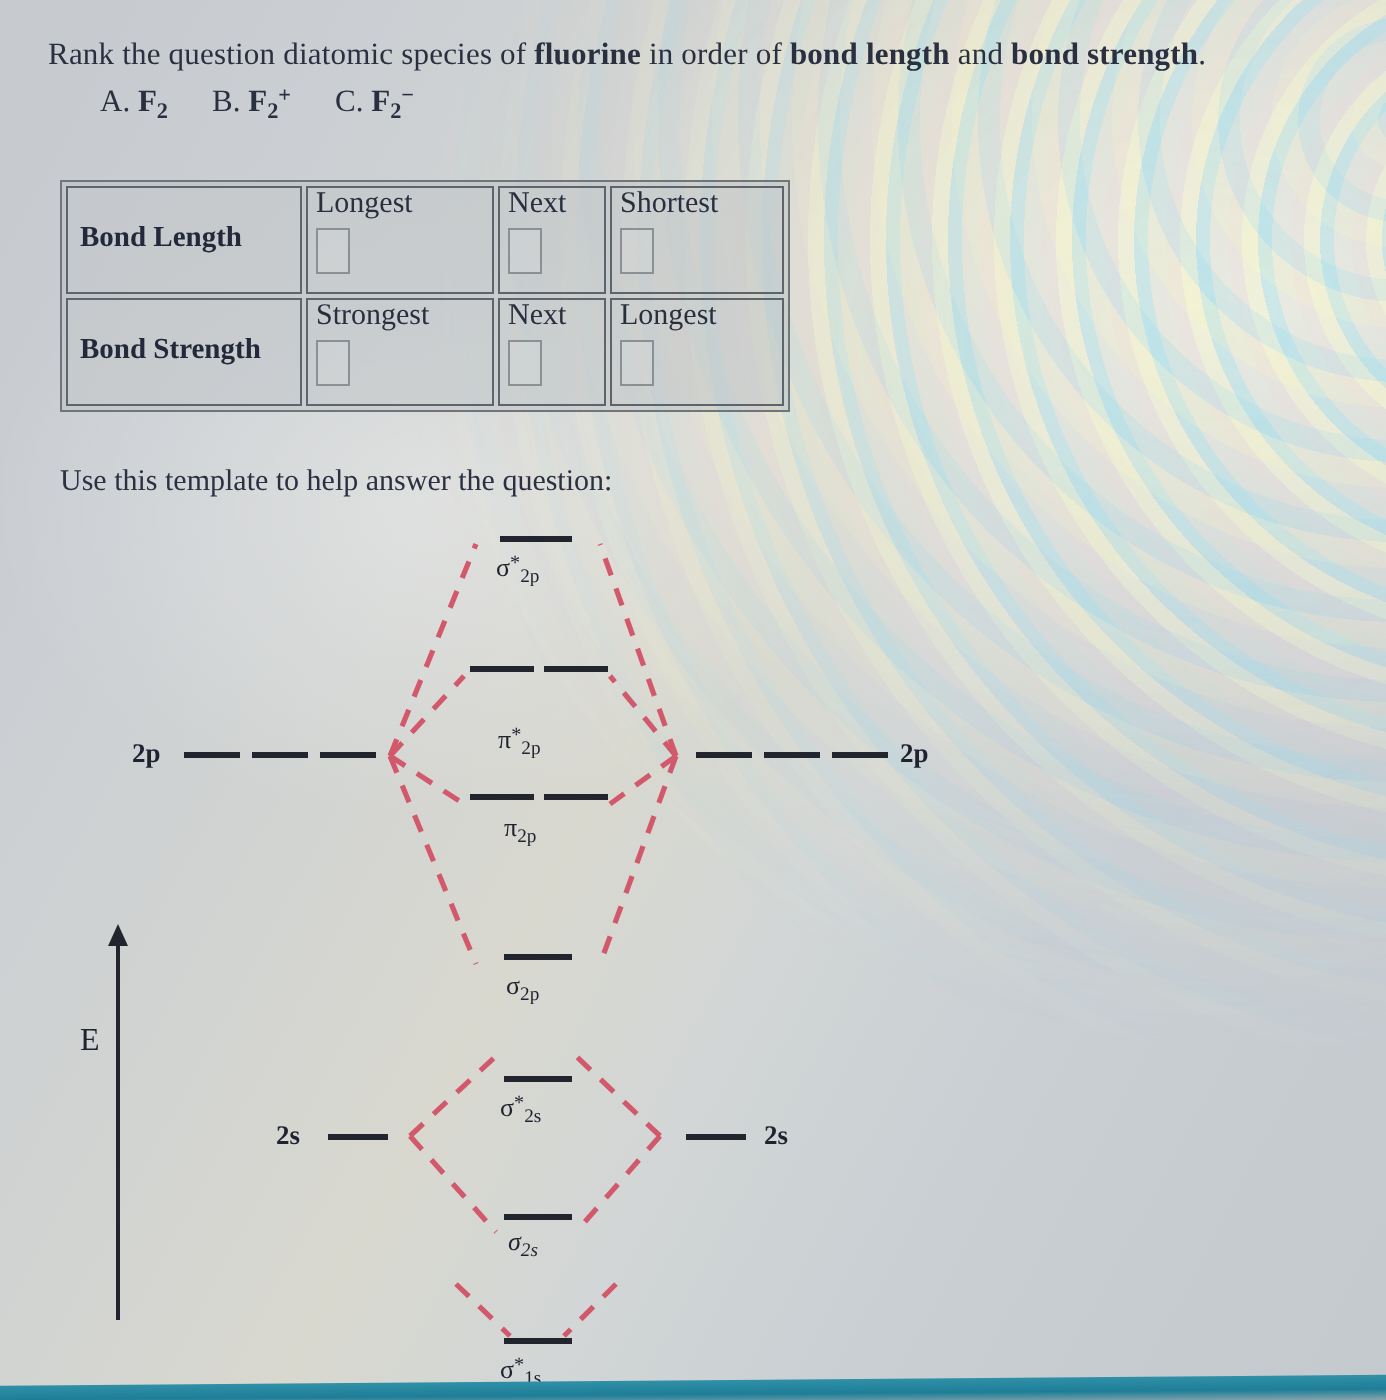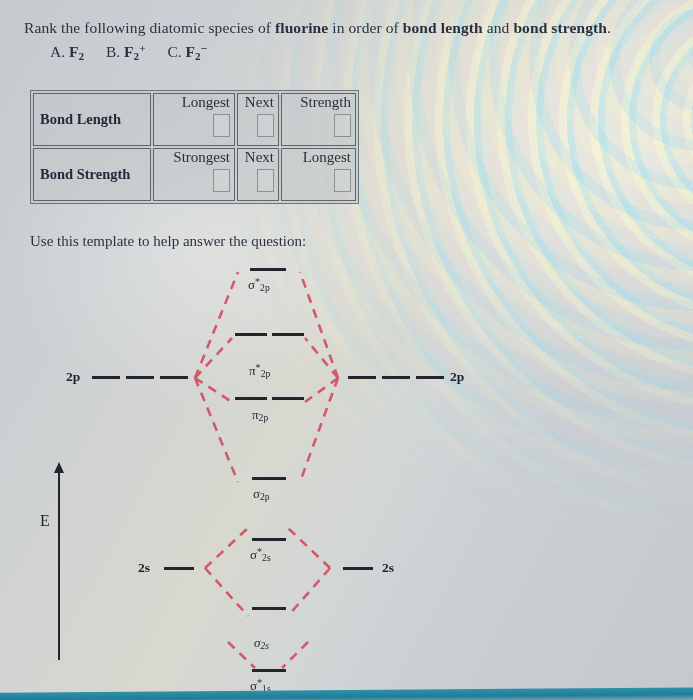--- a/index.html
+++ b/index.html
@@ -80,21 +80,21 @@
     padding: 0;
   }
   td.rowlabel {
     width: 104px; height: 48px;
     vertical-align: middle;
     text-align: left;
     padding: 0 6px;
     font-weight: bold; font-size: 14.5px; color: #23283a;
     white-space: nowrap;
   }
-  td.opt { text-align: right; padding: 1px 4px 4px 4px; }
+  td.opt { text-align: left; padding: 1px 16px 4px 4px; }
   td.opt .w { display:block; font-size: 15px; color: #2a2f3e; line-height: 1.05; white-space: nowrap; }
   td.opt .box {
     display: inline-block; width: 15px; height: 21px;
     border: 1px solid #8b9095; background: rgba(214,217,219,0.35);
     margin-top: 3px;
   }
   td.c-wide { width: 72px; }
   td.c-mid  { width: 32px; }
   td.c-end  { width: 65px; }
 
@@ -145,41 +145,41 @@
 </head>
 <body>
 
 <div id="page">
 
   <div class="glare"></div>
   <div class="moire"></div>
   <div class="moire2"></div>
 
   <div class="prompt">
-    <span>Rank the following diatomic species of </span><b>fluorine</b><span> in order of </span><b>bond length</b><span> and </span><b>bond strength</b><span>.</span>
+    <span>Rank the question diatomic species of </span><b>fluorine</b><span> in order of </span><b>bond length</b><span> and </span><b>bond strength</b><span>.</span>
   </div>
 
   <div class="choices">
     <span class="ch"><span>A.</span> <b>F</b><sub>2</sub><sup></sup></span><span class="ch"><span>B.</span> <b>F</b><sub>2</sub><sup>+</sup></span><span class="ch"><span>C.</span> <b>F</b><sub>2</sub><sup>−</sup></span>
   </div>
 
   <table class="tbl">
     <tbody>
         <tr>
       <td class="rowlabel">Bond Length</td>
       <td class="opt c-wide">
         <span class="w">Longest</span>
         <span class="box"></span>
       </td>
       <td class="opt c-mid">
         <span class="w">Next</span>
         <span class="box"></span>
       </td>
       <td class="opt c-end">
-        <span class="w">Strength</span>
+        <span class="w">Shortest</span>
         <span class="box"></span>
       </td>
     </tr>
     <tr>
       <td class="rowlabel">Bond Strength</td>
       <td class="opt c-wide">
         <span class="w">Strongest</span>
         <span class="box"></span>
       </td>
       <td class="opt c-mid">
@@ -243,21 +243,21 @@
     <div class="lbl" style="left:253px; top:235px;">
       <span>σ</span><span class="st"></span><span class="s">2p</span>
     </div>
 
     <div class="lvl" style="left:252px; top:288px; width:34px;"></div>
     <div class="lbl" style="left:250px; top:296px;">
       <span>σ</span><span class="st">*</span><span class="s">2s</span>
     </div>
 
     <div class="lvl" style="left:252px; top:357px; width:34px;"></div>
-    <div class="lbl" style="left:254px; top:384px;font-style:italic;">
+    <div class="lbl" style="left:254px; top:363px;font-style:italic;">
       <span>σ</span><span class="st"></span><span class="s">2s</span>
     </div>
 
     <div class="lvl" style="left:252px; top:419px; width:34px;"></div>
     <div class="lbl" style="left:250px; top:427px;">
       <span>σ</span><span class="st">*</span><span class="s">1s</span>
     </div>
 
     <div class="aolbl" style="left:66px; top:119px;">
       <span>2p</span>

